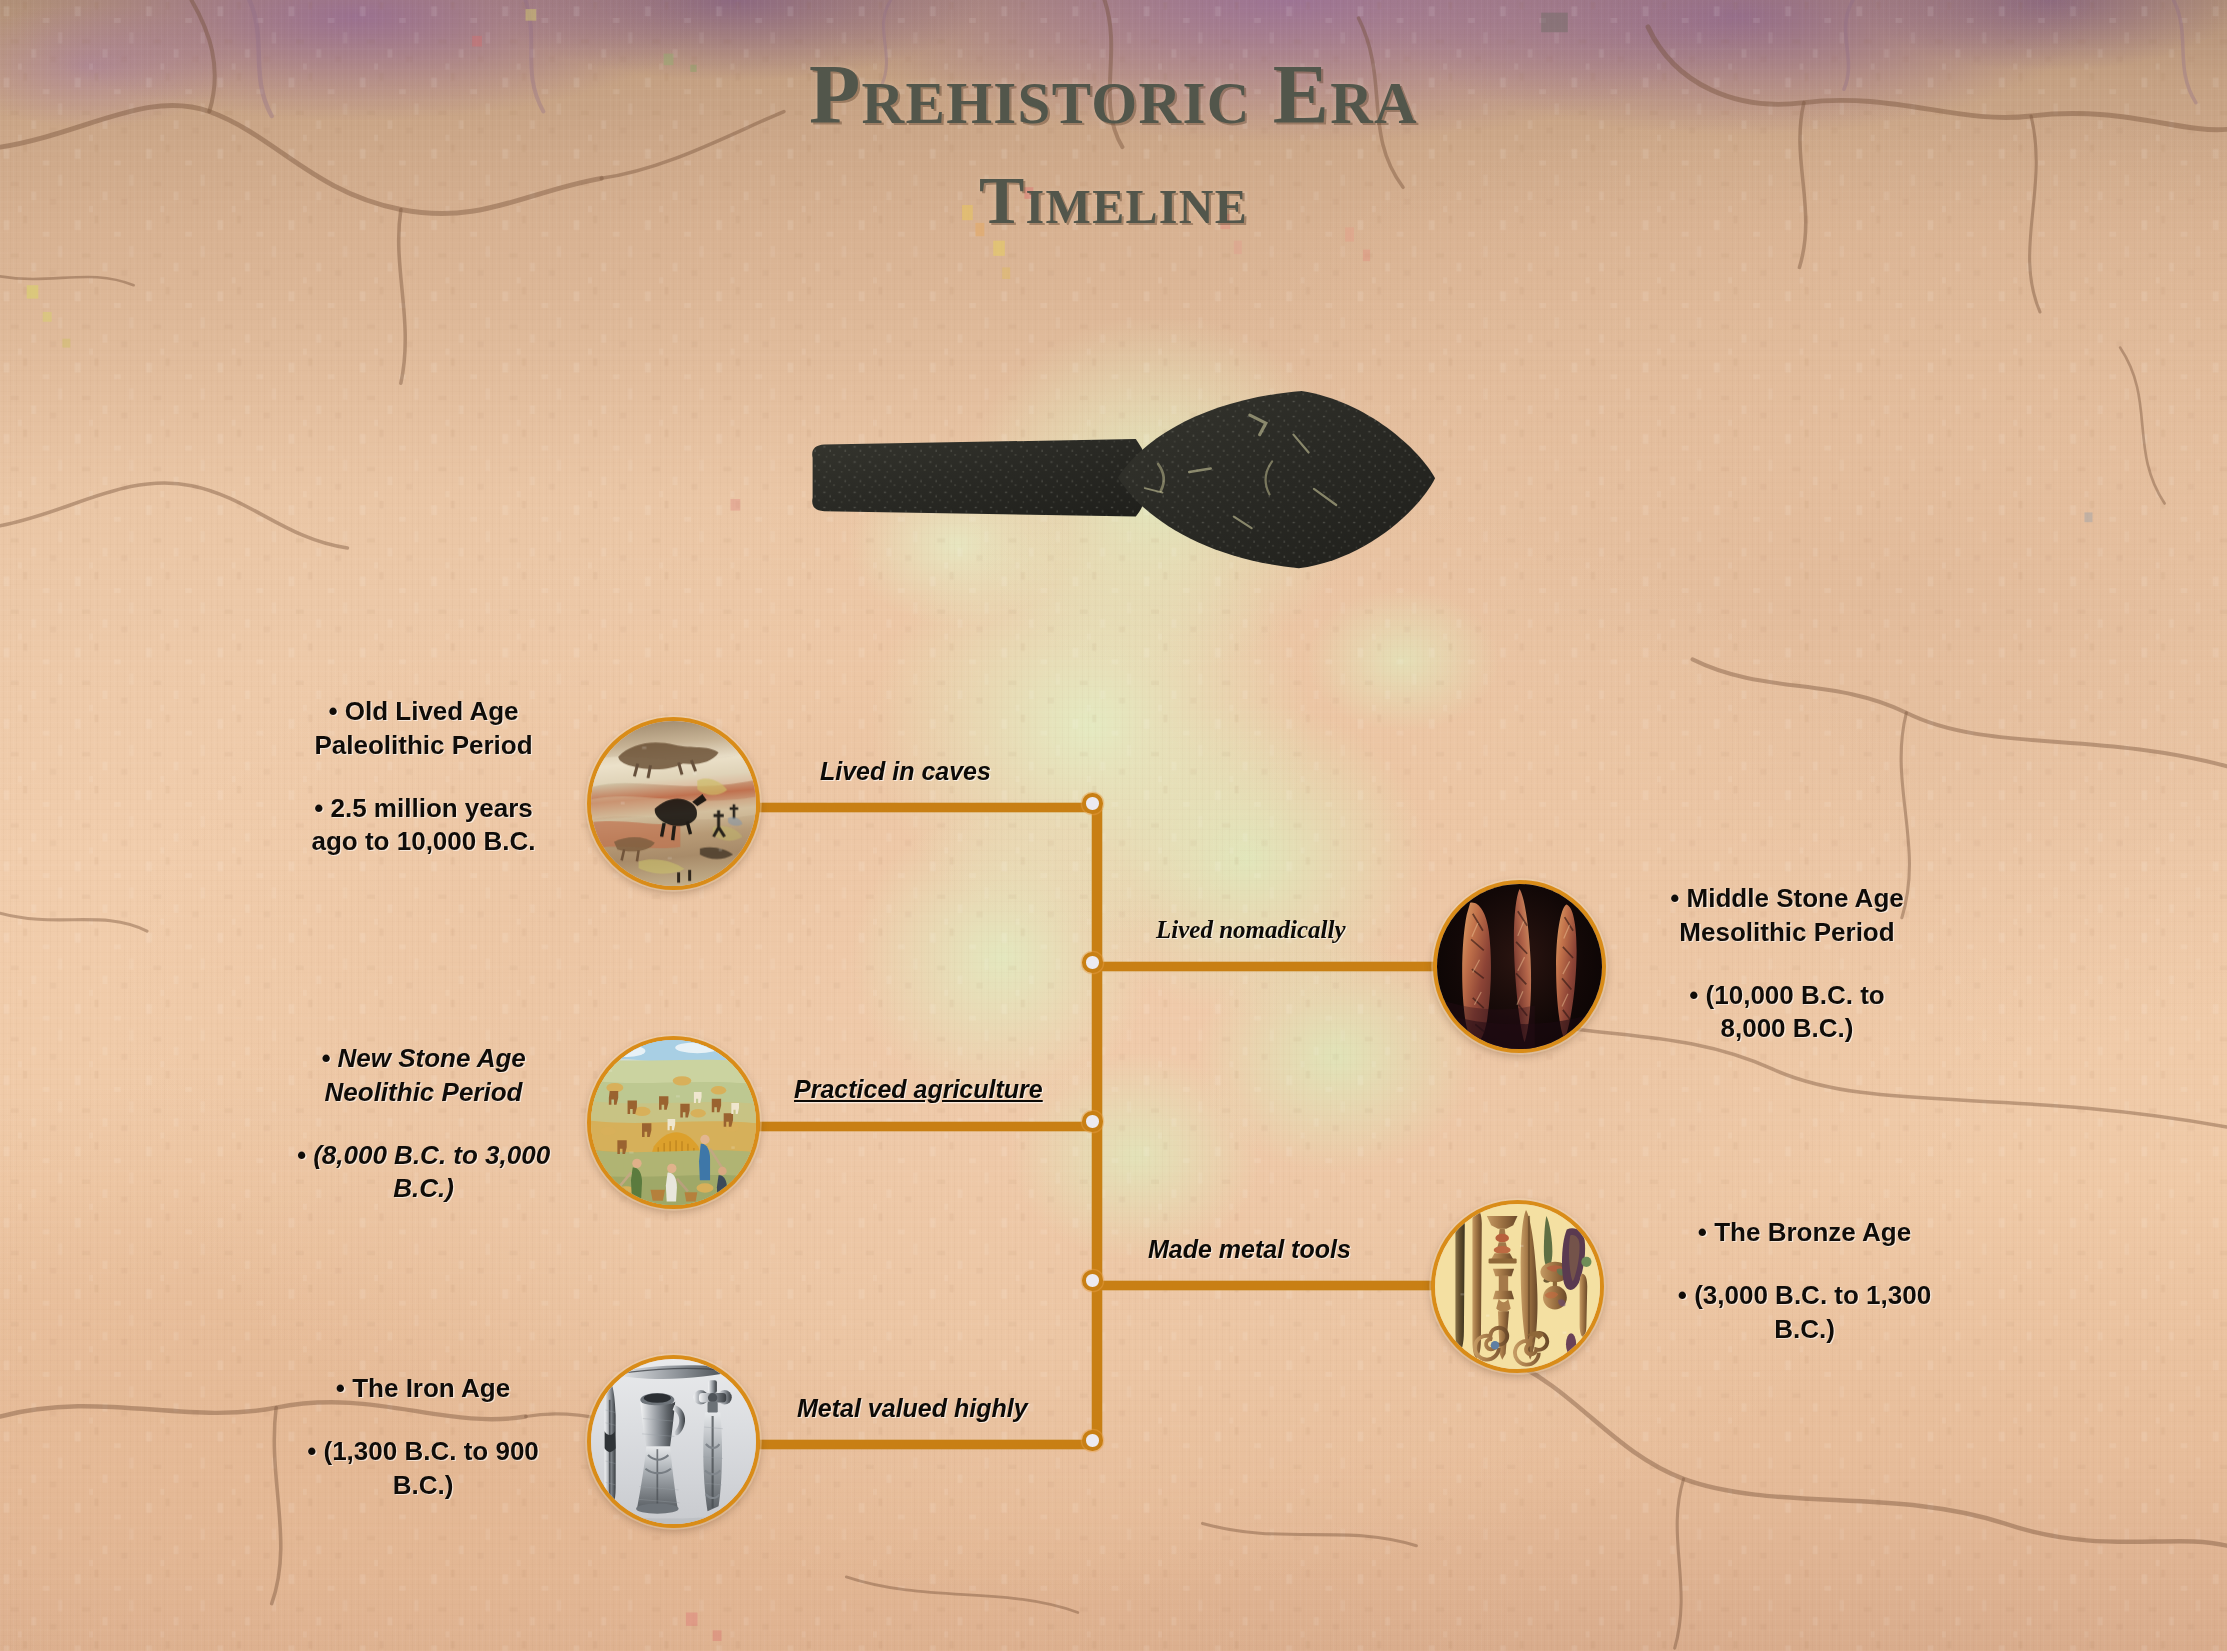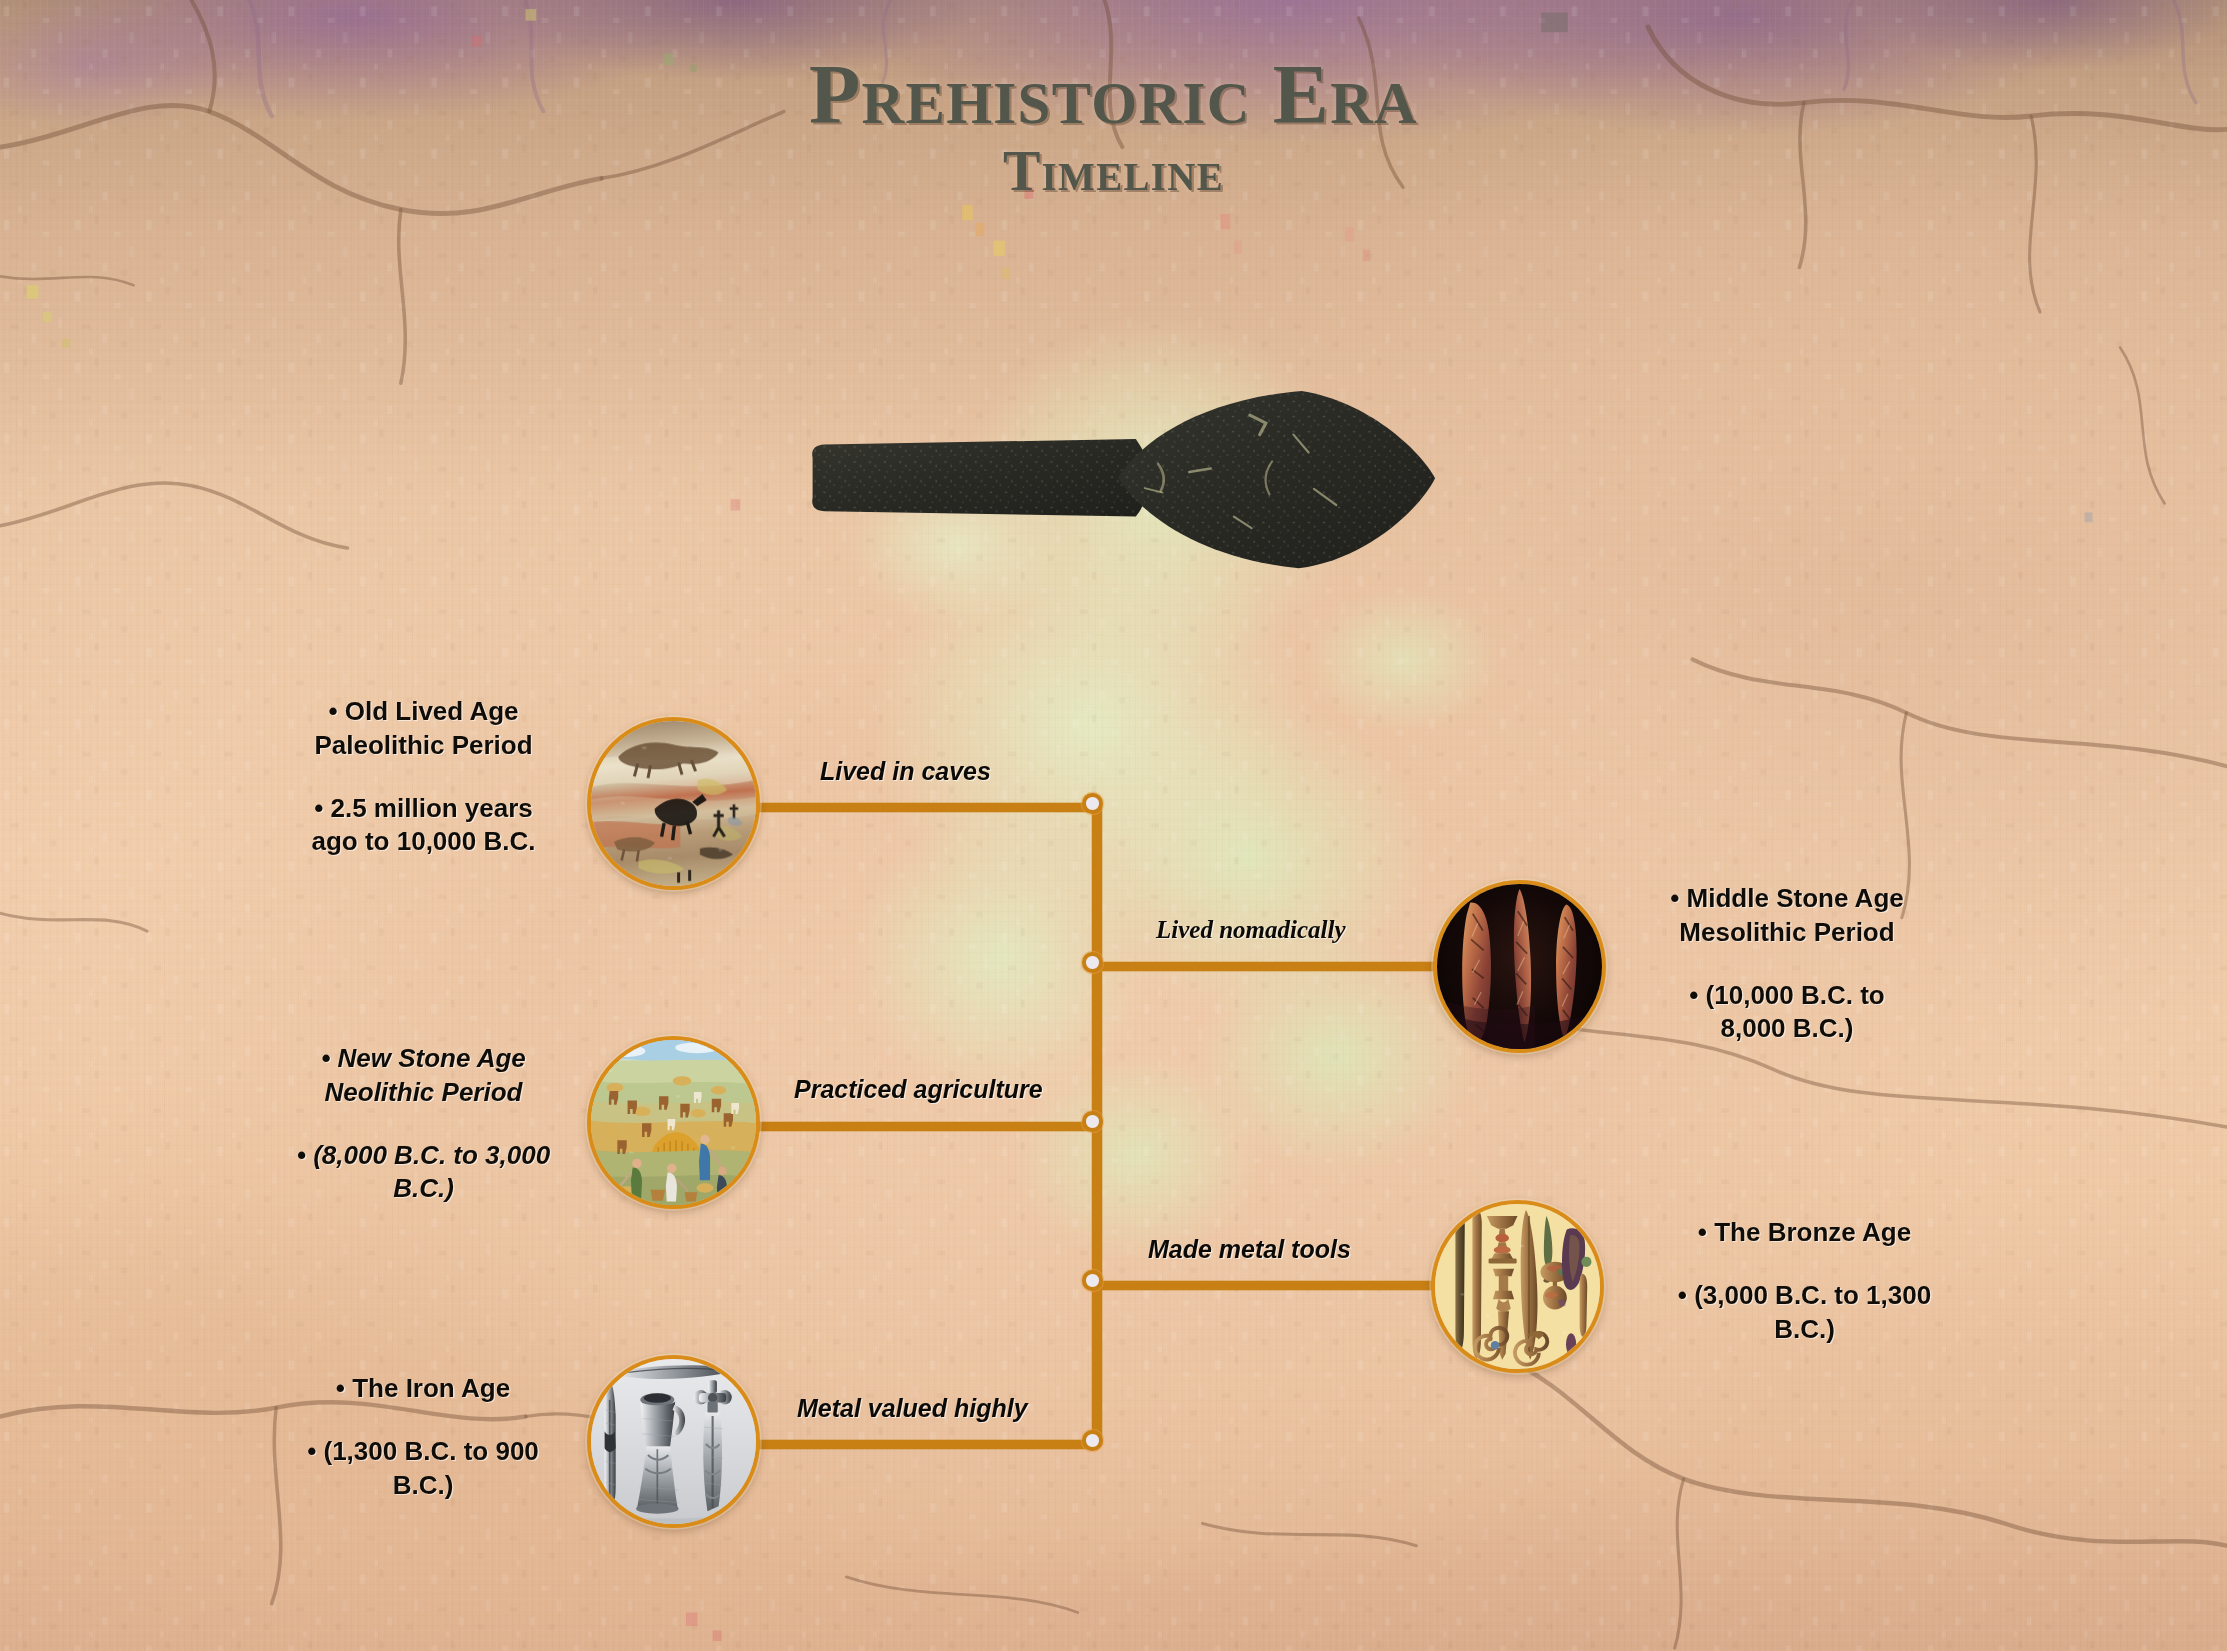--- a/index.html
+++ b/index.html
@@ -64,21 +64,21 @@
   }
   .title-line {
     font-family:"Liberation Serif", serif;
     font-weight:700;
     color:#52564b;
     letter-spacing:1.3px;
     text-shadow: 2.2px 2.2px 0 rgba(90,62,40,.42), 0 0 6.2px rgba(255,240,220,.22);
     line-height:1.0;
   }
   #title-1 { font-size:84px; }
-  #title-2 { font-size:56px; margin-top:6px; }
+  #title-2 { font-size:68px; margin-top:29px; }
   .smallcaps { font-variant:small-caps; }
 
   
   #axe { position:absolute; left:806px; top:383px; width:633px; height:187px; z-index:5; }
 
   
   #timeline { position:absolute; inset:0; z-index:7; }
 
   .tl-spine, .tl-branch {
     position:absolute; background:#c87f14;
@@ -284,21 +284,21 @@
 
     <div class="tl-node" style="left:1082px; top:793px;"></div>
     <div class="tl-node" style="left:1082px; top:952px;"></div>
     <div class="tl-node" style="left:1082px; top:1111px;"></div>
     <div class="tl-node" style="left:1082px; top:1270px;"></div>
     <div class="tl-node" style="left:1082px; top:1430px;"></div>
   </div>
 
   <div class="edge-label" style="left:820px; top:757px;">Lived in caves</div>
   <div class="edge-label" style="left:1156px; top:916px;font-family:Liberation Serif, serif;">Lived nomadically</div>
-  <div class="edge-label" style="left:794px; top:1075px;">Practiced agriculture</div>
+  <div class="edge-label" style="left:794px; top:1075px;text-decoration:underline;">Practiced agriculture</div>
   <div class="edge-label" style="left:1148px; top:1235px;">Made metal tools</div>
   <div class="edge-label" style="left:797px; top:1394px;">Metal valued highly</div>
 
   <div class="media-circle" style="left:587px; top:717px; width:173px; height:173px;">
     <div class="mc-inner cave-bg"></div>
     <svg class="mc-inner" viewBox="0 0 388 388" preserveAspectRatio="none">
       <g opacity=".92">
 
         <path d="M0 96 C90 60 200 120 388 72 L388 138 C210 176 100 126 0 156 Z" fill="#efe5cd" opacity=".55"></path>
         <path d="M0 184 C110 160 220 206 388 178 L388 220 C220 250 110 208 0 232 Z" fill="#d6c6a4" opacity=".45"></path>

